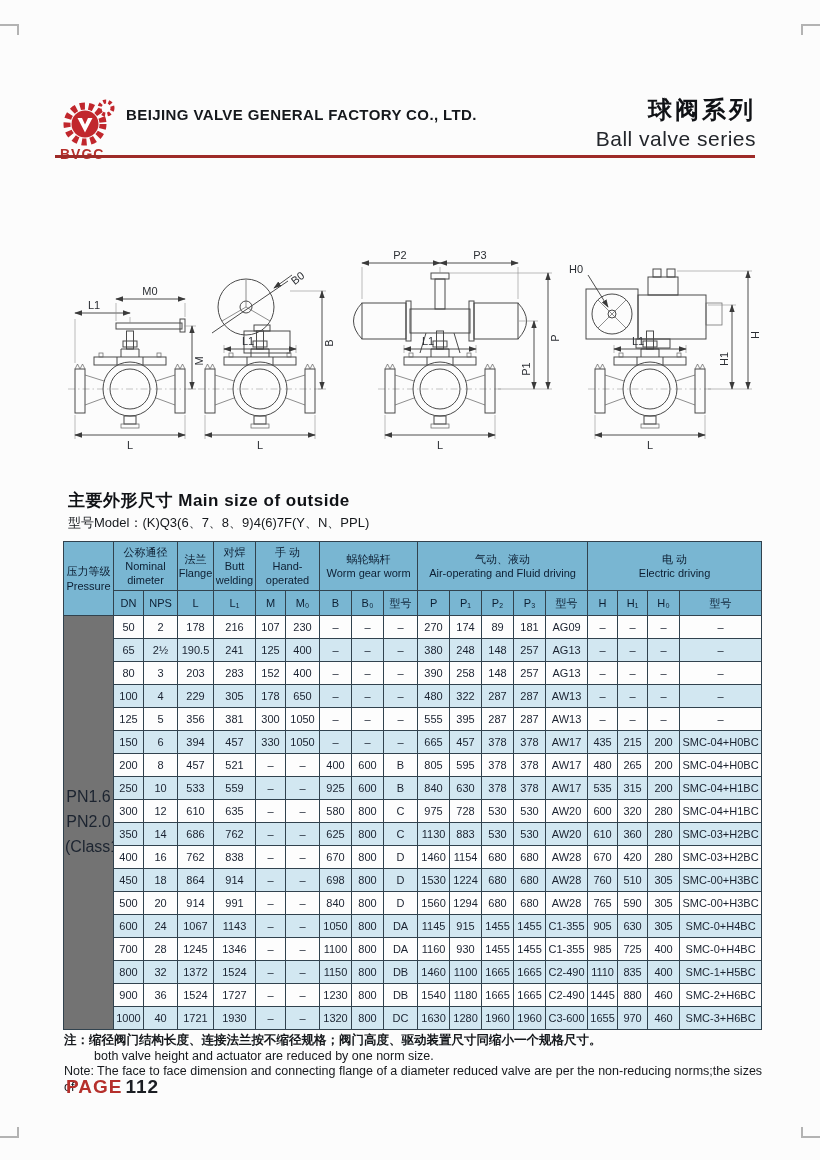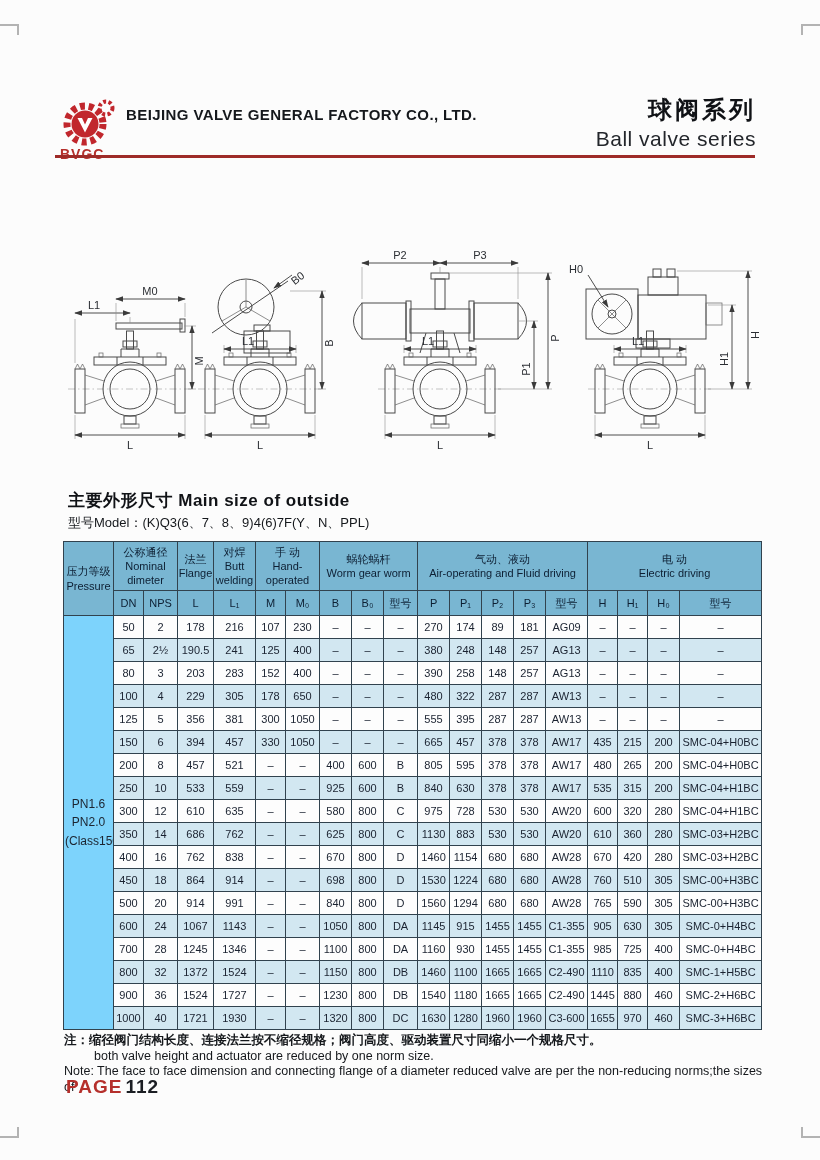--- a/index.html
+++ b/index.html
@@ -40,21 +40,21 @@
   .model-line{position:absolute;left:68px;top:514px;font-size:13px;color:#15181c;}
 
   
   .tbl{position:absolute;left:63px;top:541px;border-collapse:collapse;table-layout:fixed;width:698px;}
   .tbl th,.tbl td{border:1px solid #31424e;overflow:hidden;white-space:nowrap;}
   .tbl thead th{background:#79b6d2;color:#0d1f33;font-weight:normal;font-size:11px;line-height:1.3;padding:2px 0;vertical-align:middle;white-space:normal;}
   .tbl thead tr.grp th{height:44px;}
   .tbl thead tr.sub th{height:20px;text-align:center;}
   .tbl tbody td{height:22px;text-align:center;font-size:11px;color:#1a2230;background:#fdfdfd;padding:0 1px;}
   .tbl tbody tr.alt td{background:#d2e7f1;}
-  .tbl tbody td.pressure-cell{background:#7dd3fc;font-size:12px;line-height:1.55;vertical-align:middle;text-align:center;color:#1c2430;}
+  .tbl tbody td.pressure-cell{background:#737373;font-size:16px;line-height:1.55;vertical-align:middle;text-align:center;color:#1c2430;}
 
   
   .notes{position:absolute;left:64px;top:1033px;width:702px;}
   .note-cn{font-size:12.5px;font-weight:bold;color:#15181c;line-height:1.25;}
   .note-en{font-size:12.5px;color:#15181c;line-height:1.25;}
   .note-en.cont{padding-left:30px;}
 
   
   .footer{position:absolute;left:66px;top:1076px;font-size:19px;font-weight:bold;letter-spacing:1px;}
   .footer .pg{color:#b5302c;}

